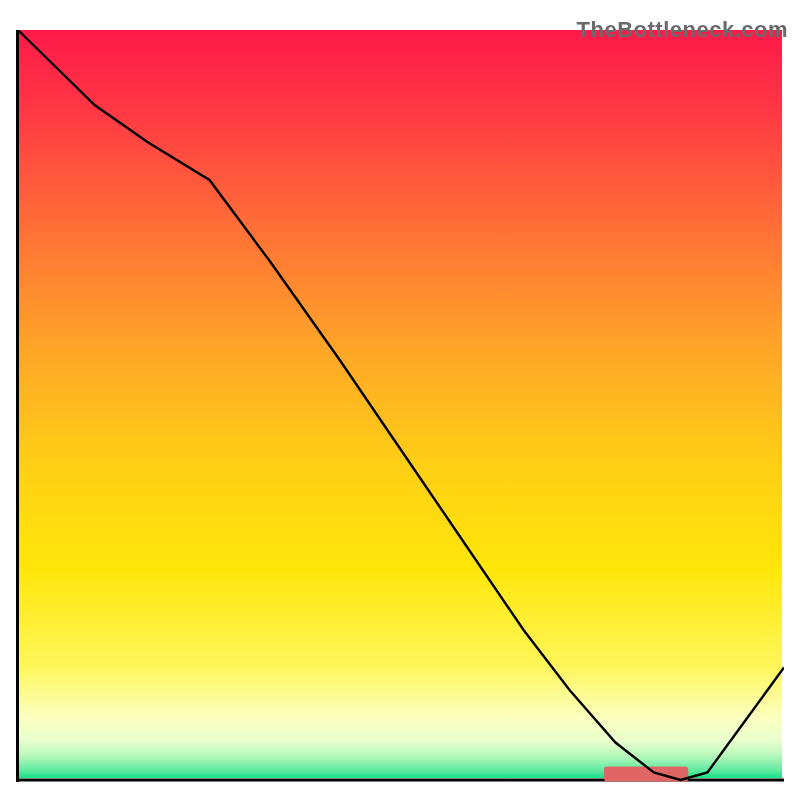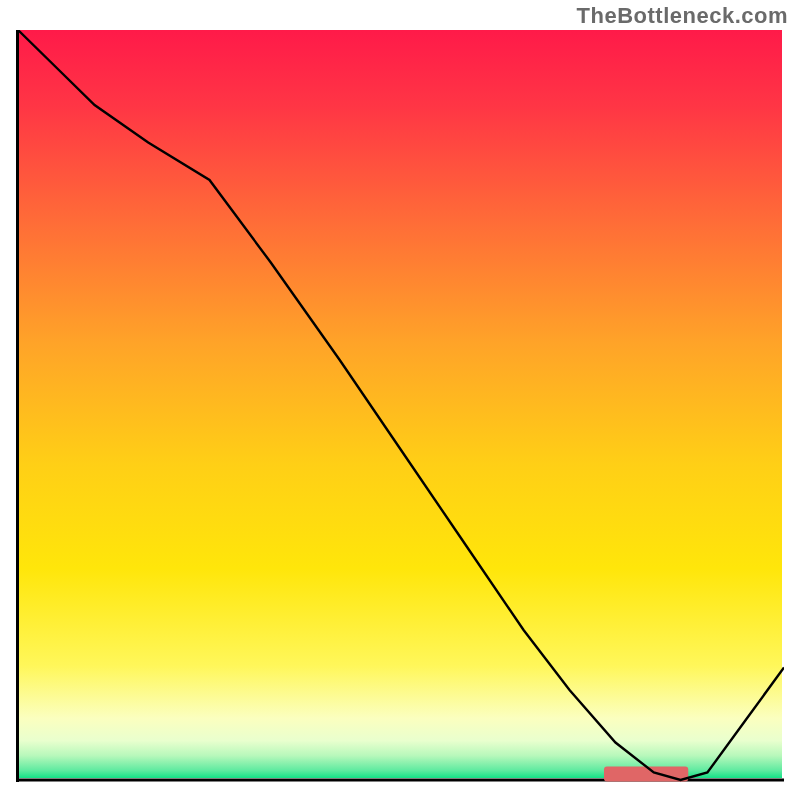--- a/index.html
+++ b/index.html
@@ -11,21 +11,21 @@
     font-family: Arial, Helvetica, sans-serif;
     overflow: hidden;
   }
   .container {
     position: relative;
     width: 800px;
     height: 800px;
   }
   .watermark {
     position: absolute;
-    top: 3px;
+    top: 17px;
     right: 12px;
     font-size: 22px;
     font-weight: 600;
     color: #6a6a6a;
     letter-spacing: 0.5px;
     z-index: 50;
   }
   .plot-wrap {
     position: absolute;
     left: 16px;

